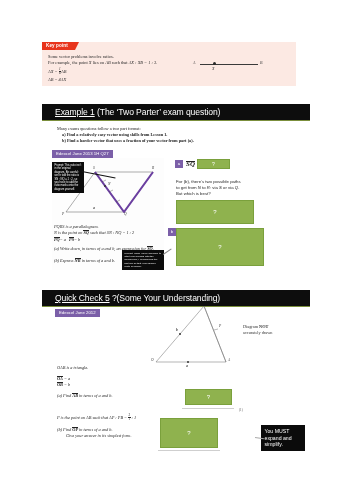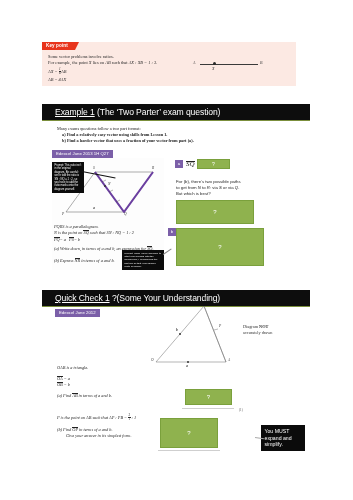--- a/index.html
+++ b/index.html
@@ -62,21 +62,21 @@
     color: #ffffff; font-family: "Liberation Sans", sans-serif;
     font-size: 8.6px; letter-spacing: -.1px; white-space: nowrap;
   }
   .sect-bar .u { text-decoration: underline; }
   .sect-bar .qm { color: #ffffff; }
 
   
   .txtblk { position: absolute; font-size: 4.3px; line-height: 6px; color: #222; }
   .bold { font-weight: bold; }
   .ital { font-style: italic; }
-  .ovr { border-top: .45px solid #222; padding-top: .2px; display: inline-block; line-height: 4.6px; }
+  .ovr { border-top: .45px solid #222; padding-top: .2px; display: inline-block; line-height: 4.6px; font-weight: bold; }
 
   
   .badge {
     position: absolute; height: 8px; padding: 0 4px;
     background: #7b5fa8; color: #fff;
     font-family: "Liberation Sans", sans-serif;
     font-size: 4.3px; line-height: 8px; white-space: nowrap;
   }
   .badge.e1 { left: 52px; top: 150px; }
   .badge.e2 { left: 55px; top: 309px; }
@@ -225,21 +225,21 @@
     <div><span>to get from </span><span class="ital">N</span><span> to </span><span class="ital">R</span><span>: via </span><span class="ital">S</span><span> or via </span><span class="ital">Q</span><span>.</span></div>
     <div>But which is best?</div>
   </div>
 
   <div class="gbox" style="left:176px; top:200px; width:78px; height:24px;">?</div>
 
   <div class="chip" style="left:168px; top:228px;">b</div>
   <div class="gbox" style="left:176px; top:228px; width:88px; height:38px;">?</div>
 
   <div class="sect-bar" style="top:290px;">
-    <div class="txt"><span class="u">Quick Check 1</span><span class="qm"> ?</span><span>(Some Your Understanding)</span></div>
+    <div class="txt"><span class="u">Quick Check 5</span><span class="qm"> ?</span><span>(Some Your Understanding)</span></div>
   </div>
 
   <div class="badge e2">Edexcel June 2012</div>
 
   <svg width="130" height="70" style="left:140px; top:300px;" viewBox="0 0 130 70">
     <polygon points="16,62 64,6 86,62" fill="none" stroke="#6a6a6a" stroke-width="0.5"></polygon>
     <line x1="64" y1="6" x2="86" y2="62" stroke="#6a6a6a" stroke-width="0.5"></line>
     <circle cx="40" cy="34" r="1" fill="#333"></circle>
     <circle cx="48" cy="62" r="1" fill="#333"></circle>
     <line x1="74" y1="30" x2="78" y2="29" stroke="#555" stroke-width="0.4"></line>

